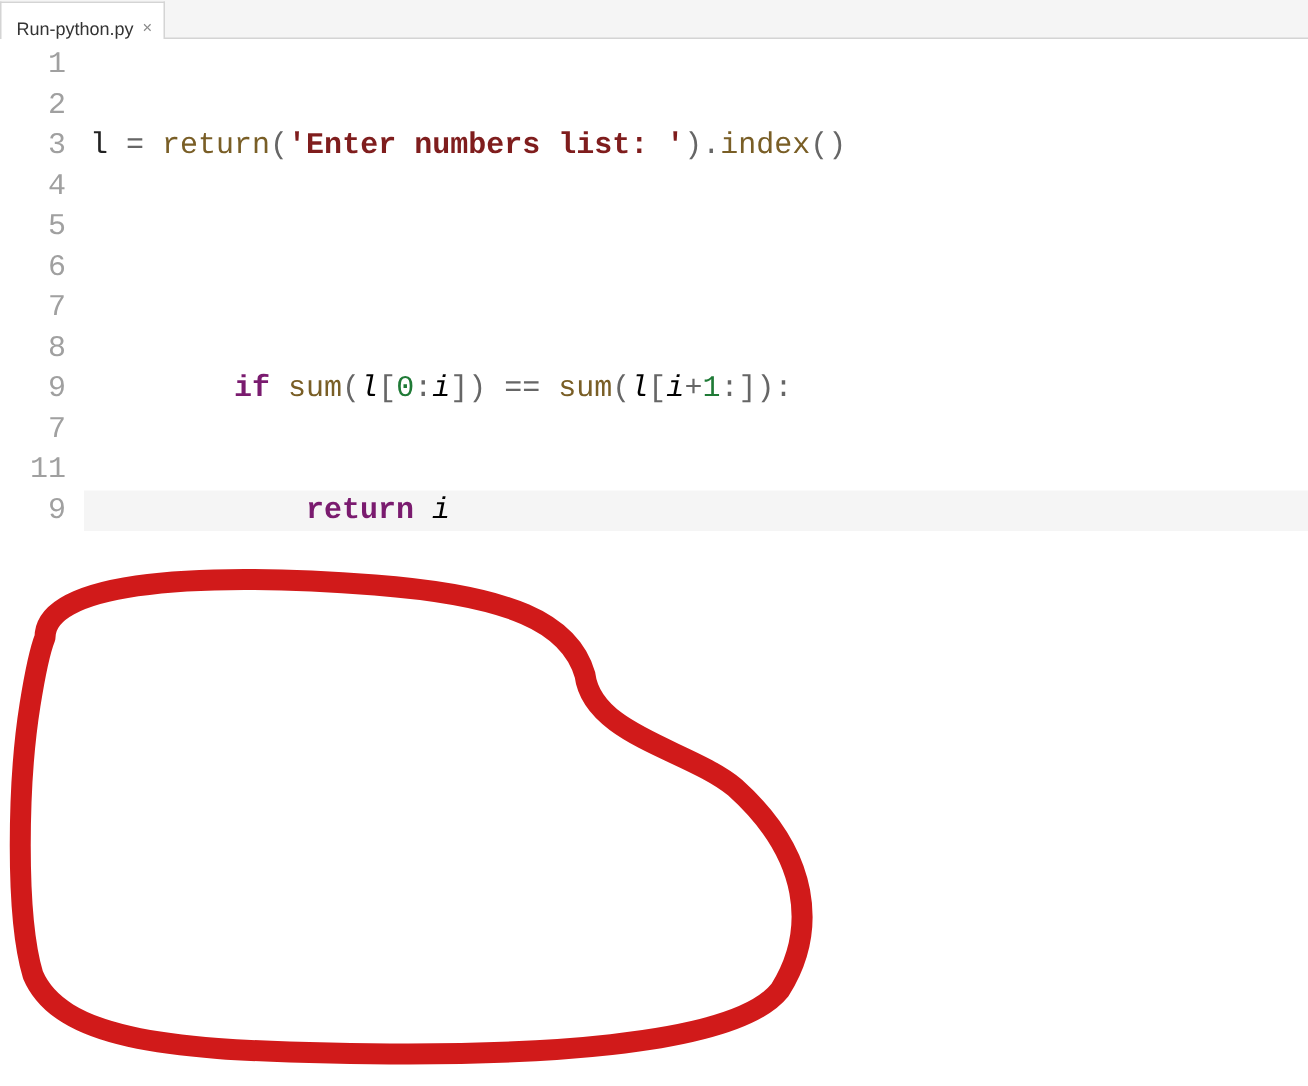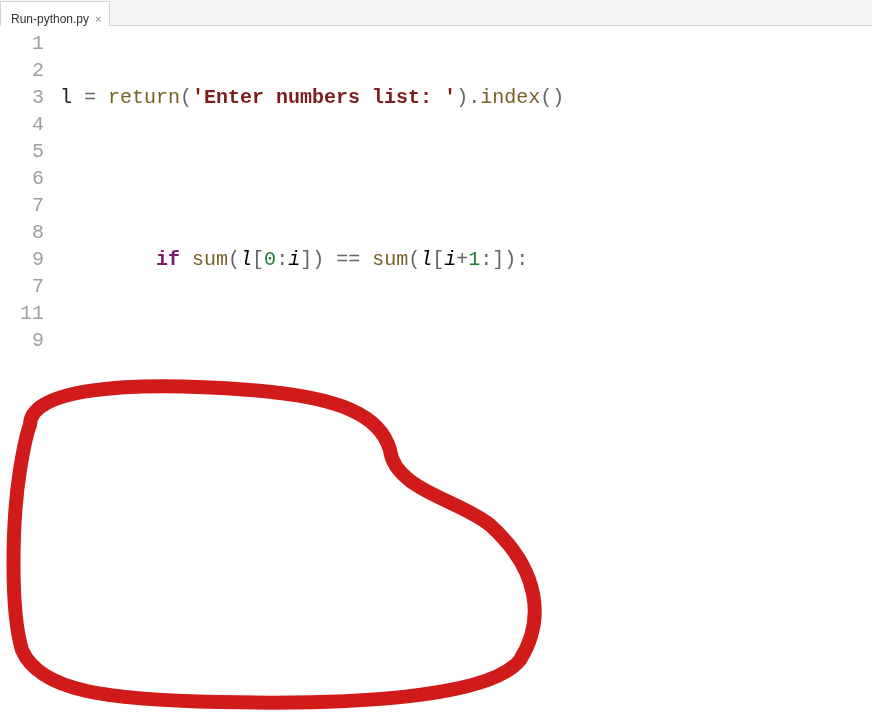--- a/index.html
+++ b/index.html
@@ -102,20 +102,21 @@
     <div class="gutter-line">8</div>
     <div class="gutter-line">9</div>
     <div class="gutter-line">7</div>
     <div class="gutter-line">11</div>
     <div class="gutter-line">9</div>
   </div>
   <div class="code">
     <div class="code-line"><span class="tok-name">l </span><span class="tok-op">= </span><span class="tok-fn">return</span><span class="tok-op">(</span><span class="tok-str">'Enter numbers list: '</span><span class="tok-op">)</span><span class="tok-op">.</span><span class="tok-fn">index</span><span class="tok-op">()</span></div>
     <div class="code-line"></div>
     <div class="code-line"><span>        </span><span class="tok-kw">if </span><span class="tok-fn">sum</span><span class="tok-op">(</span><span class="tok-prm">l</span><span class="tok-op">[</span><span class="tok-num">0</span><span class="tok-op">:</span><span class="tok-prm">i</span><span class="tok-op">]) == </span><span class="tok-fn">sum</span><span class="tok-op">(</span><span class="tok-prm">l</span><span class="tok-op">[</span><span class="tok-prm">i</span><span class="tok-op">+</span><span class="tok-num">1</span><span class="tok-op">:]):</span></div>
+    <div class="code-line hl-line"><span>            </span><span class="tok-kw">return </span><span class="tok-prm">i</span></div>
     <div class="code-line"></div>
     
     
     
     
   </div>
 </div>
 
 <svg class="annotation" style="left:0px; top:370px;" width="560" height="350" viewBox="0 0 560 350">
   <path d="M 30 55

